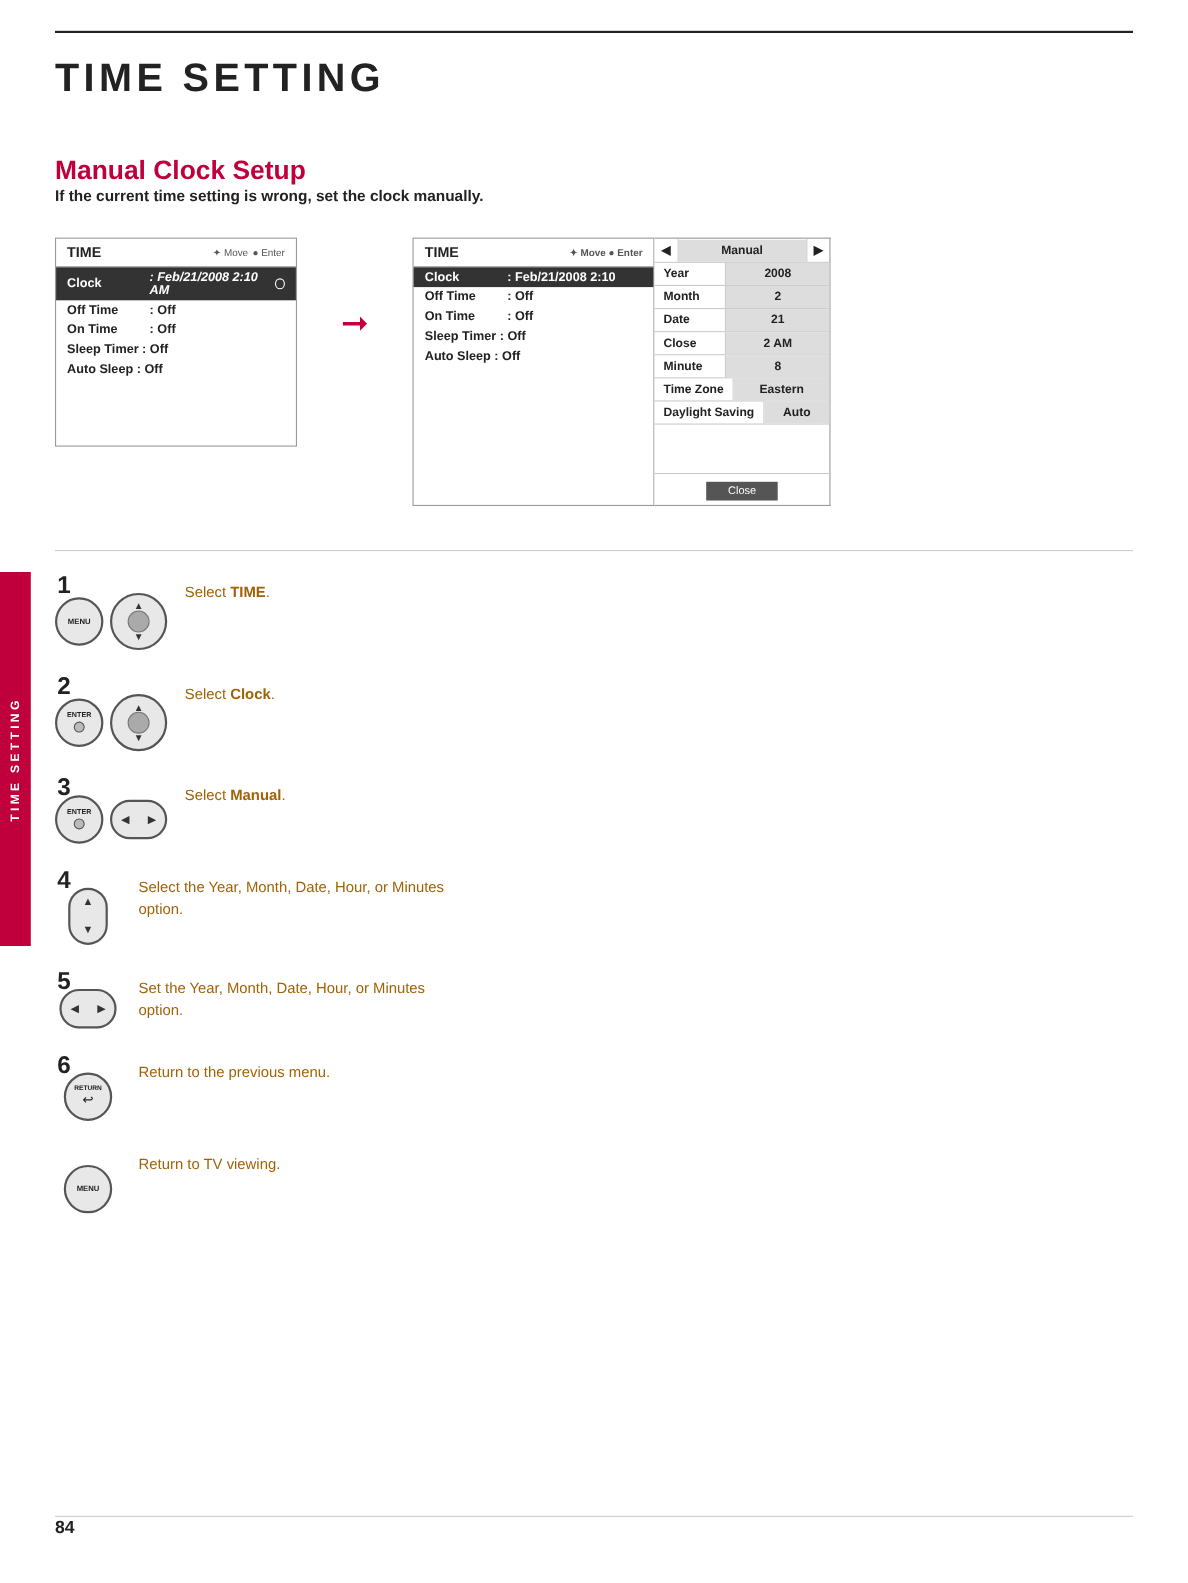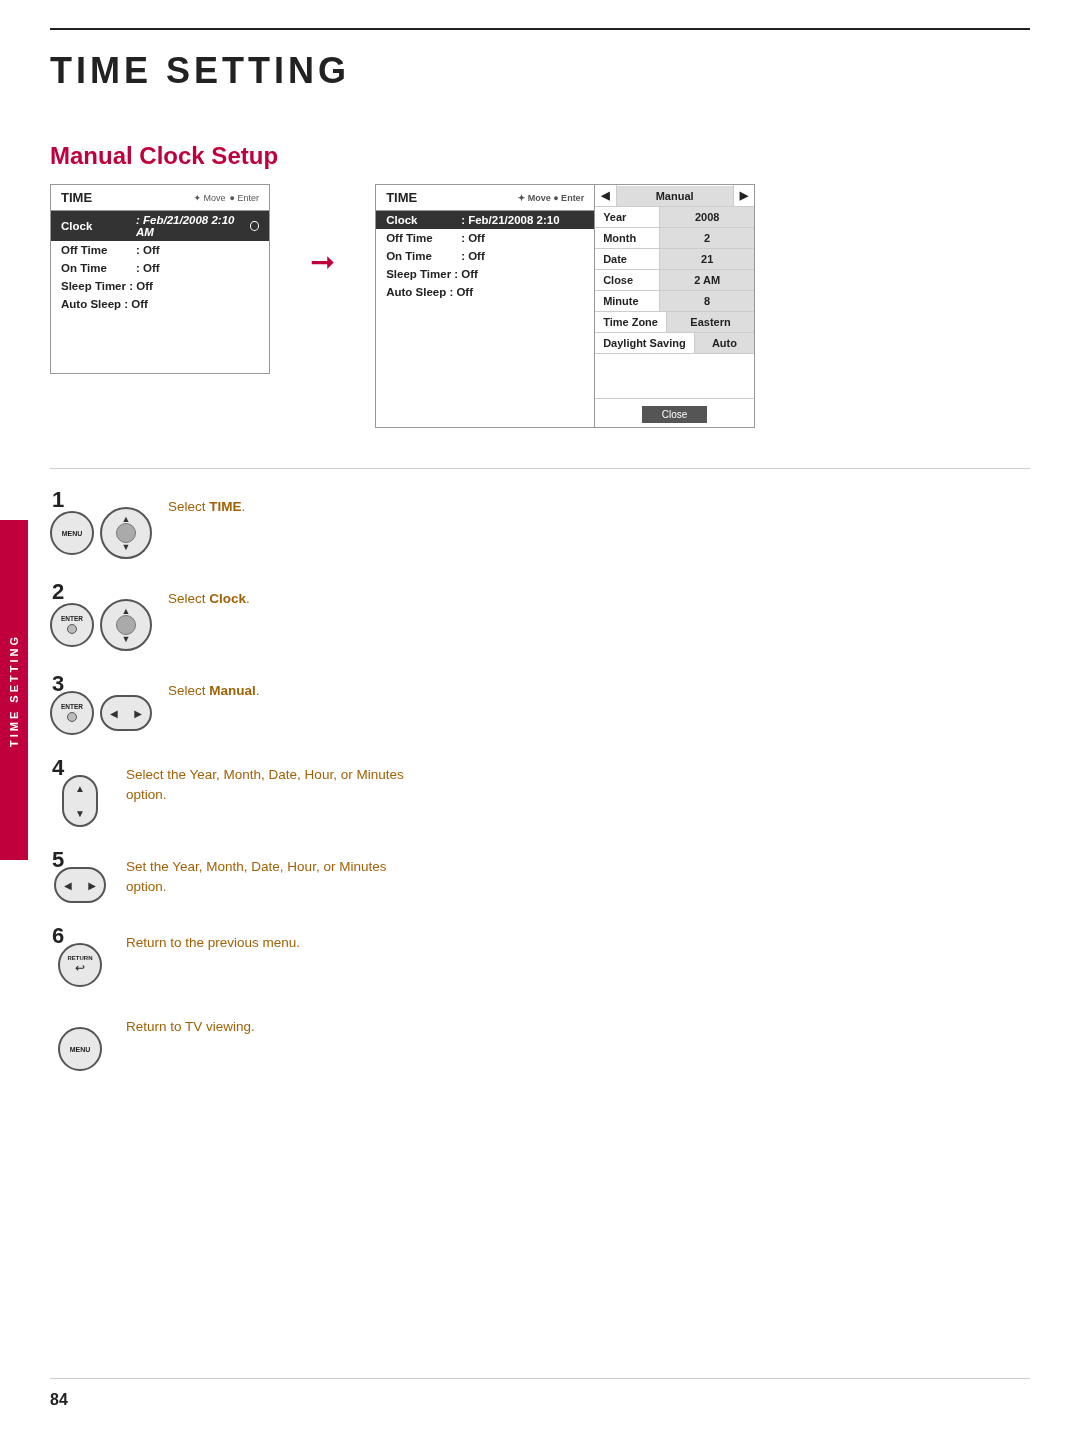--- a/index.html
+++ b/index.html
@@ -30,21 +30,21 @@
       font-weight: bold;
       letter-spacing: 3px;
       text-transform: uppercase;
       writing-mode: vertical-rl;
       transform: rotate(180deg);
     }
 
     
     .page-number {
       position: absolute;
-      bottom: 30px;
+      bottom: 40px;
       left: 50px;
       font-size: 16px;
       font-weight: bold;
       text-align: right;
     }
 
     
     .top-line {
       position: absolute;
       top: 28px;
@@ -81,21 +81,20 @@
       color: #222;
       margin-top: 10px;
       margin-bottom: 30px;
     }
 
     
     .section-title {
       font-size: 24px;
       font-weight: bold;
       color: #c0003c;
-      margin-bottom: 14px;
       margin-top: 50px;
     }
 
     
     .description {
       font-size: 14px;
       font-weight: bold;
       color: #222;
       margin-bottom: 30px;
     }
@@ -452,20 +451,21 @@
 </div>
 
 <div class="top-line"></div>
 
 <div class="main-content">
 
   <div class="page-title">TIME SETTING</div>
 
   <div class="section-title">Manual Clock Setup</div>
 
+  <div class="description">If the current time setting is wrong, set the clock manually.</div>
 
   <div class="diagrams-row">
 
     <div class="time-menu-box">
       <div class="time-menu-header">
         <span class="title">TIME</span>
         <span class="controls">
           <span>✦ Move</span>
           <span>● Enter</span>
         </span>

